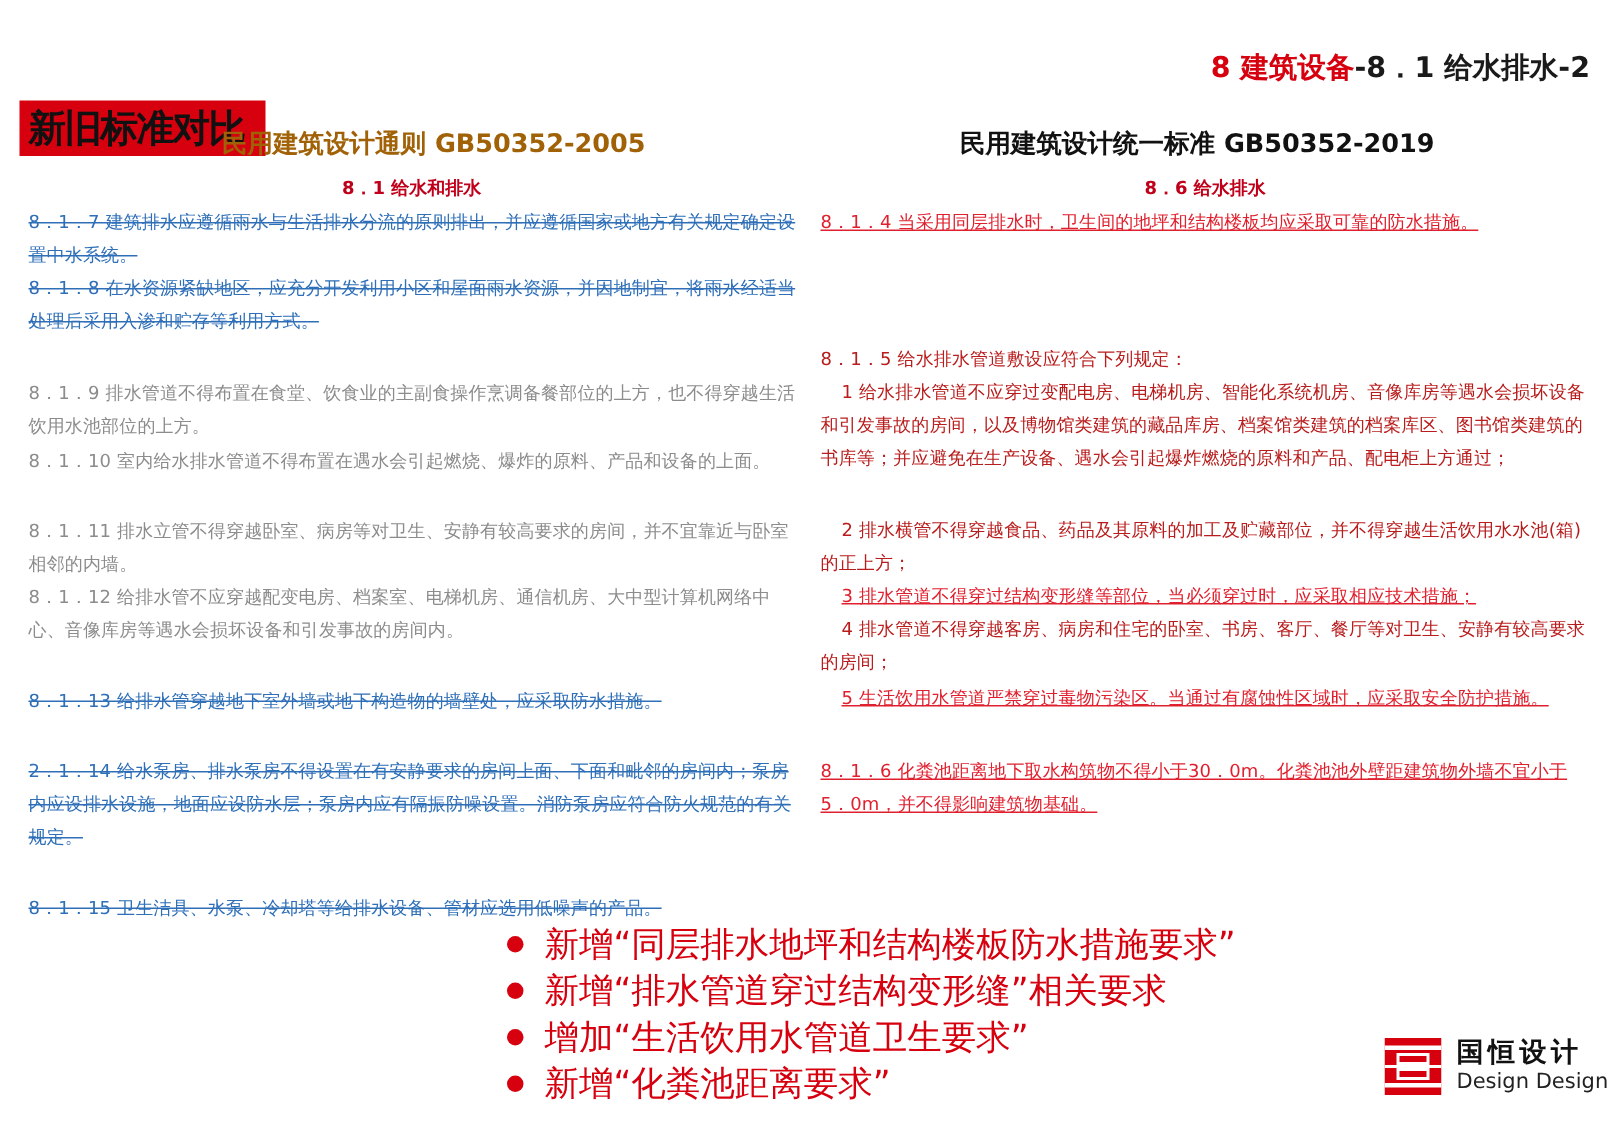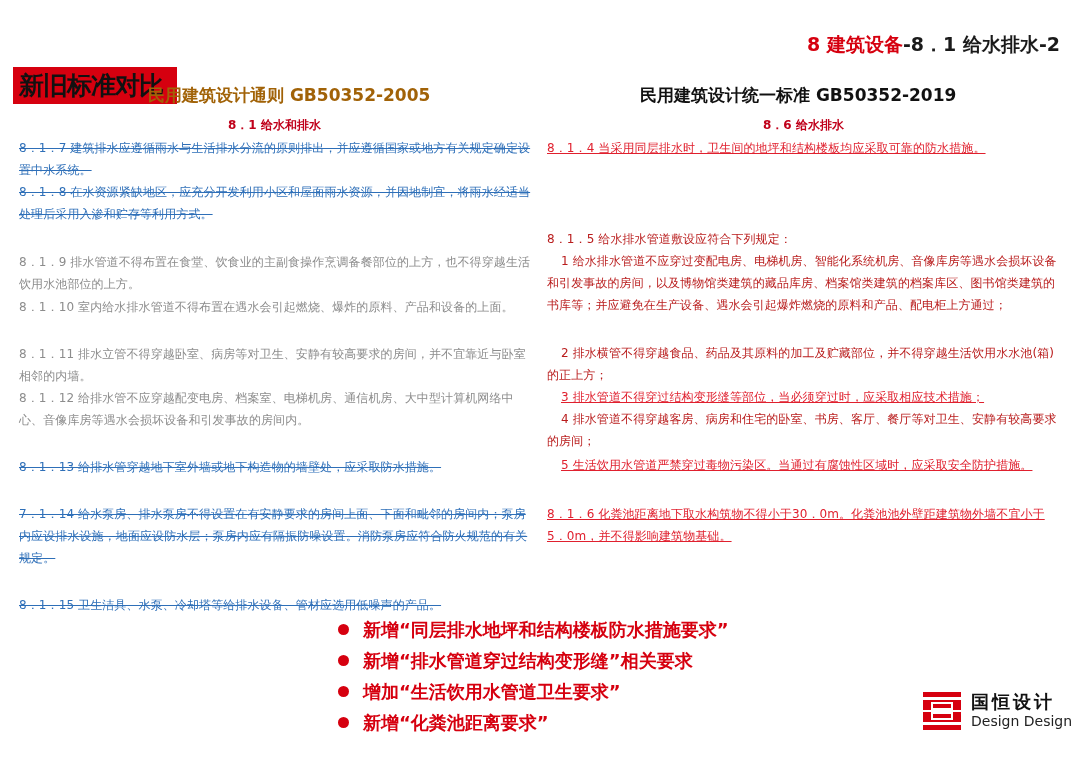--- a/index.html
+++ b/index.html
@@ -39,21 +39,21 @@
   .gray { color: #8c8c8c; }
   .black { color: #b91c1c; }
   .add { color: #e0202e; text-decoration: underline; text-decoration-color: #e0202e; }
   .indent { padding-left: 14px; }
 
   .bullets {
     position: absolute; left: 338px; top: 614px;
   }
   .bullet {
     display: flex; align-items: center; height: 31px;
-    font-size: 18px; font-weight: bold; color: #d6000f; white-space: nowrap;
+    font-size: 23px; font-weight: normal; color: #d6000f; white-space: nowrap;
   }
   .bullet .dot {
     width: 11px; height: 11px; border-radius: 50%; background: #d6000f; margin-right: 14px;
   }
 
   .logo {
     position: absolute; left: 923px; top: 692px; display: flex; align-items: center;
   }
   .logo-mark { width: 38px; height: 38px; }
   .logo-text { margin-left: 10px; }
@@ -75,21 +75,21 @@
 <div class="sub-head old">8．1 给水和排水</div>
 <div class="sub-head new">8．6 给水排水</div>
 
 <div class="p left del" style="top:137px;">8．1．7 建筑排水应遵循雨水与生活排水分流的原则排出，并应遵循国家或地方有关规定确定设置中水系统。</div>
 <div class="p left del" style="top:181px;">8．1．8 在水资源紧缺地区，应充分开发利用小区和屋面雨水资源，并因地制宜，将雨水经适当处理后采用入渗和贮存等利用方式。</div>
 <div class="p left gray" style="top:251px;">8．1．9 排水管道不得布置在食堂、饮食业的主副食操作烹调备餐部位的上方，也不得穿越生活饮用水池部位的上方。</div>
 <div class="p left gray" style="top:296px;width:505px;">8．1．10 室内给水排水管道不得布置在遇水会引起燃烧、爆炸的原料、产品和设备的上面。</div>
 <div class="p left gray" style="top:343px;">8．1．11 排水立管不得穿越卧室、病房等对卫生、安静有较高要求的房间，并不宜靠近与卧室相邻的内墙。</div>
 <div class="p left gray" style="top:387px;">8．1．12 给排水管不应穿越配变电房、档案室、电梯机房、通信机房、大中型计算机网络中心、音像库房等遇水会损坏设备和引发事故的房间内。</div>
 <div class="p left del" style="top:456px;">8．1．13 给排水管穿越地下室外墙或地下构造物的墙壁处，应采取防水措施。</div>
-<div class="p left del" style="top:503px;">7．1．14 给水泵房、排水泵房不得设置在有安静要求的房间上面、下面和毗邻的房间内；泵房内应设排水设施，地面应设防水层；泵房内应有隔振防噪设置。消防泵房应符合防火规范的有关规定。</div>
+<div class="p left del" style="top:503px;">2．1．14 给水泵房、排水泵房不得设置在有安静要求的房间上面、下面和毗邻的房间内；泵房内应设排水设施，地面应设防水层；泵房内应有隔振防噪设置。消防泵房应符合防火规范的有关规定。</div>
 <div class="p left del" style="top:594px;">8．1．15 卫生洁具、水泵、冷却塔等给排水设备、管材应选用低噪声的产品。</div>
 
 <div class="p right add" style="top:137px;">8．1．4 当采用同层排水时，卫生间的地坪和结构楼板均应采取可靠的防水措施。</div>
 <div class="p right black" style="top:228px;">8．1．5 给水排水管道敷设应符合下列规定：</div>
 <div class="p right black" style="top:250px;text-indent:14px;">1 给水排水管道不应穿过变配电房、电梯机房、智能化系统机房、音像库房等遇水会损坏设备和引发事故的房间，以及博物馆类建筑的藏品库房、档案馆类建筑的档案库区、图书馆类建筑的书库等；并应避免在生产设备、遇水会引起爆炸燃烧的原料和产品、配电柜上方通过；</div>
 <div class="p right black" style="top:342px;text-indent:14px;">2 排水横管不得穿越食品、药品及其原料的加工及贮藏部位，并不得穿越生活饮用水水池(箱)的正上方；</div>
 <div class="p right indent" style="top:386px;"><span class="add">3 排水管道不得穿过结构变形缝等部位，当必须穿过时，应采取相应技术措施；</span></div>
 <div class="p right black" style="top:408px;text-indent:14px;">4 排水管道不得穿越客房、病房和住宅的卧室、书房、客厅、餐厅等对卫生、安静有较高要求的房间；</div>
 <div class="p right indent" style="top:454px;"><span class="add">5 生活饮用水管道严禁穿过毒物污染区。当通过有腐蚀性区域时，应采取安全防护措施。</span></div>
 <div class="p right add" style="top:503px;">8．1．6 化粪池距离地下取水构筑物不得小于30．0m。化粪池池外壁距建筑物外墙不宜小于5．0m，并不得影响建筑物基础。</div>

